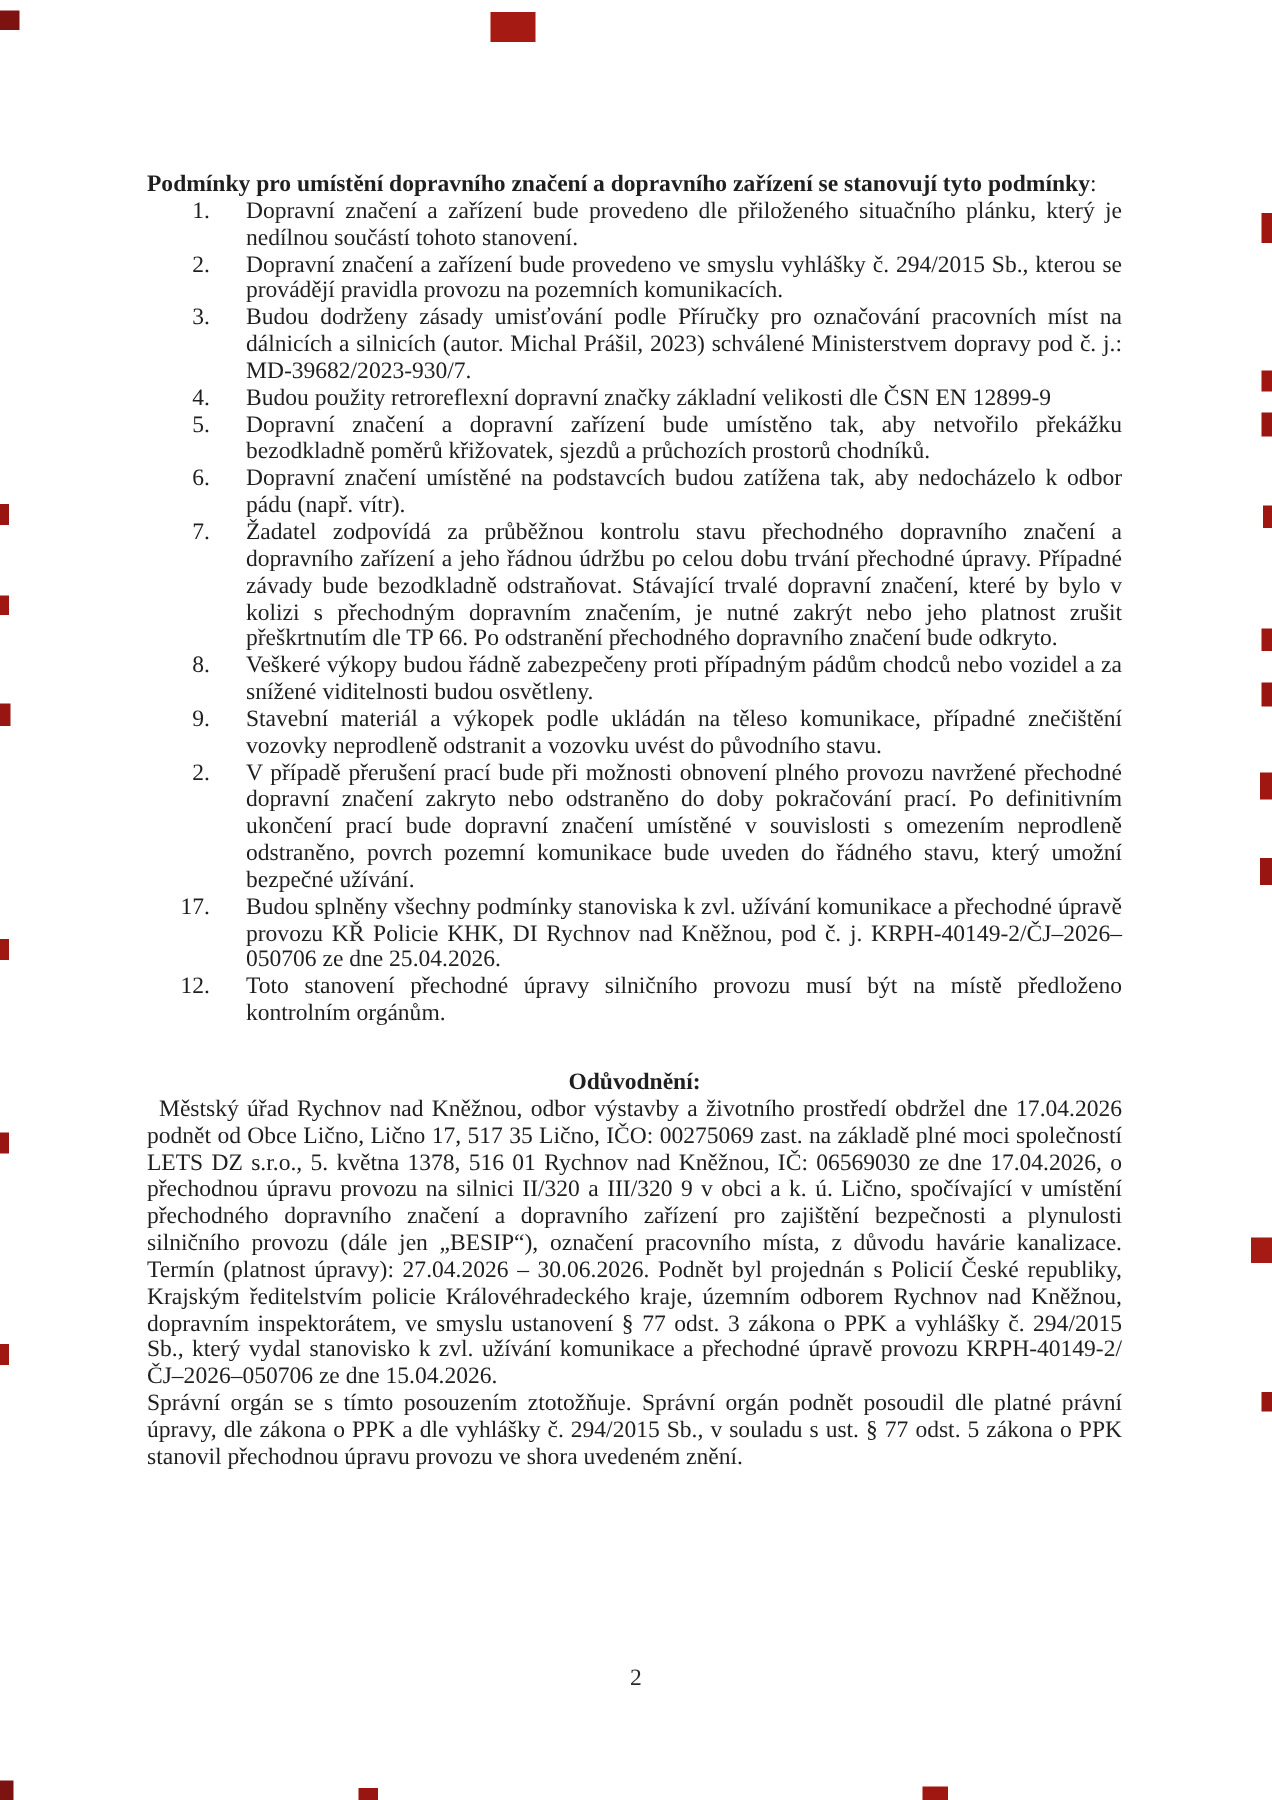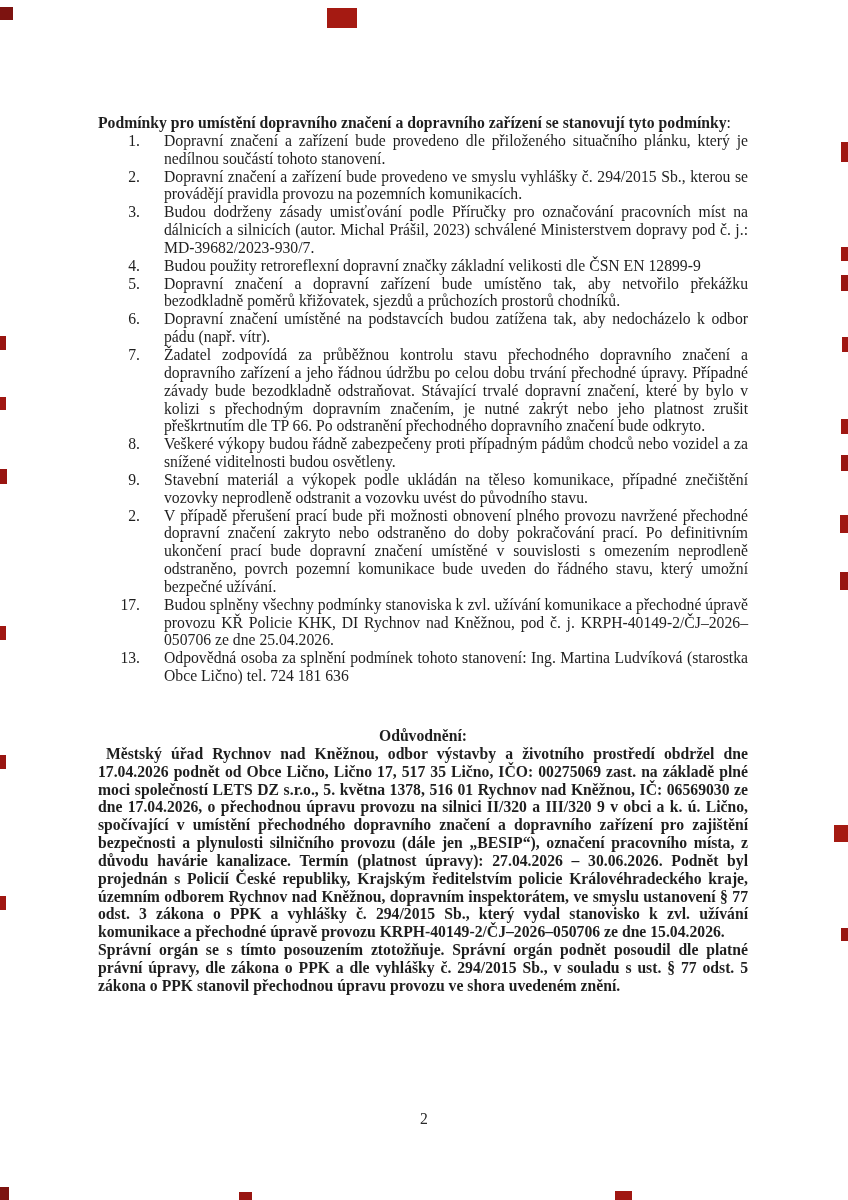--- a/index.html
+++ b/index.html
@@ -20,25 +20,25 @@
     font-size: 15.7px;
     line-height: 17.85px;
   }
   .title { margin: 0; white-space: nowrap; }
   .title b { font-weight: bold; }
   .cond-list { margin: 0; }
   .cond-row { display: flex; }
   .cond-num { flex: 0 0 42px; text-align: right; }
   .cond-text { flex: 1; margin-left: 24px; text-align: justify; }
   .section-heading {
-    margin: 42px 0 0 0;
+    margin: 28px 0 0 0;
     text-align: center;
     font-weight: bold;
   }
-  .para { margin: 0; text-align: justify; font-weight: bold; }
+  .para { margin: 0; text-align: justify; }
   .para.first { text-indent: 8px; }
   .page-number {
     position: absolute;
     top: 1110px;
     left: 0;
     width: 100%;
     text-align: center;
     font-size: 15.7px;
     color: #2a2a2a;
   }
@@ -91,22 +91,22 @@
         </div>
         <div class="cond-row">
           <span class="cond-num">2.</span>
           <div class="cond-text">V případě přerušení prací bude při možnosti obnovení plného provozu navržené přechodné dopravní značení zakryto nebo odstraněno do doby pokračování prací. Po definitivním ukončení prací bude dopravní značení umístěné v souvislosti s omezením neprodleně odstraněno, povrch pozemní komunikace bude uveden do řádného stavu, který umožní bezpečné užívání.</div>
         </div>
         <div class="cond-row">
           <span class="cond-num">17.</span>
           <div class="cond-text">Budou splněny všechny podmínky stanoviska k zvl. užívání komunikace a přechodné úpravě provozu KŘ Policie KHK, DI Rychnov nad Kněžnou, pod č. j. KRPH-40149-2/ČJ–2026–050706 ze dne 25.04.2026.</div>
         </div>
         <div class="cond-row">
-          <span class="cond-num">13.</span>
-          <div class="cond-text">Odpovědná osoba za splnění podmínek tohoto stanovení: Ing. Martina Ludvíková (starostka Obce Lično) tel. 724 181 636</div>
+          <span class="cond-num">12.</span>
+          <div class="cond-text">Toto stanovení přechodné úpravy silničního provozu musí být na místě předloženo kontrolním orgánům.</div>
         </div>
       </div>
 
     <p class="section-heading">Odůvodnění:</p>
 
     <p class="para first">Městský úřad Rychnov nad Kněžnou, odbor výstavby a životního prostředí obdržel dne 17.04.2026 podnět od Obce Lično, Lično 17, 517 35 Lično, IČO: 00275069 zast. na základě plné moci společností LETS DZ s.r.o., 5. května 1378, 516 01 Rychnov nad Kněžnou, IČ: 06569030 ze dne 17.04.2026, o přechodnou úpravu provozu na silnici II/320 a III/320 9 v obci a k. ú. Lično, spočívající v umístění přechodného dopravního značení a dopravního zařízení pro zajištění bezpečnosti a plynulosti silničního provozu (dále jen „BESIP“), označení pracovního místa, z důvodu havárie kanalizace. Termín (platnost úpravy): 27.04.2026 – 30.06.2026. Podnět byl projednán s Policií České republiky, Krajským ředitelstvím policie Královéhradeckého kraje, územním odborem Rychnov nad Kněžnou, dopravním inspektorátem, ve smyslu ustanovení § 77 odst. 3 zákona o PPK a vyhlášky č. 294/2015 Sb., který vydal stanovisko k zvl. užívání komunikace a přechodné úpravě provozu KRPH-40149-2/ČJ–2026–050706 ze dne 15.04.2026.</p>
 
     <p class="para">Správní orgán se s tímto posouzením ztotožňuje. Správní orgán podnět posoudil dle platné právní úpravy, dle zákona o PPK a dle vyhlášky č. 294/2015 Sb., v souladu s ust. § 77 odst. 5 zákona o PPK stanovil přechodnou úpravu provozu ve shora uvedeném znění.</p>
 
   </div>

